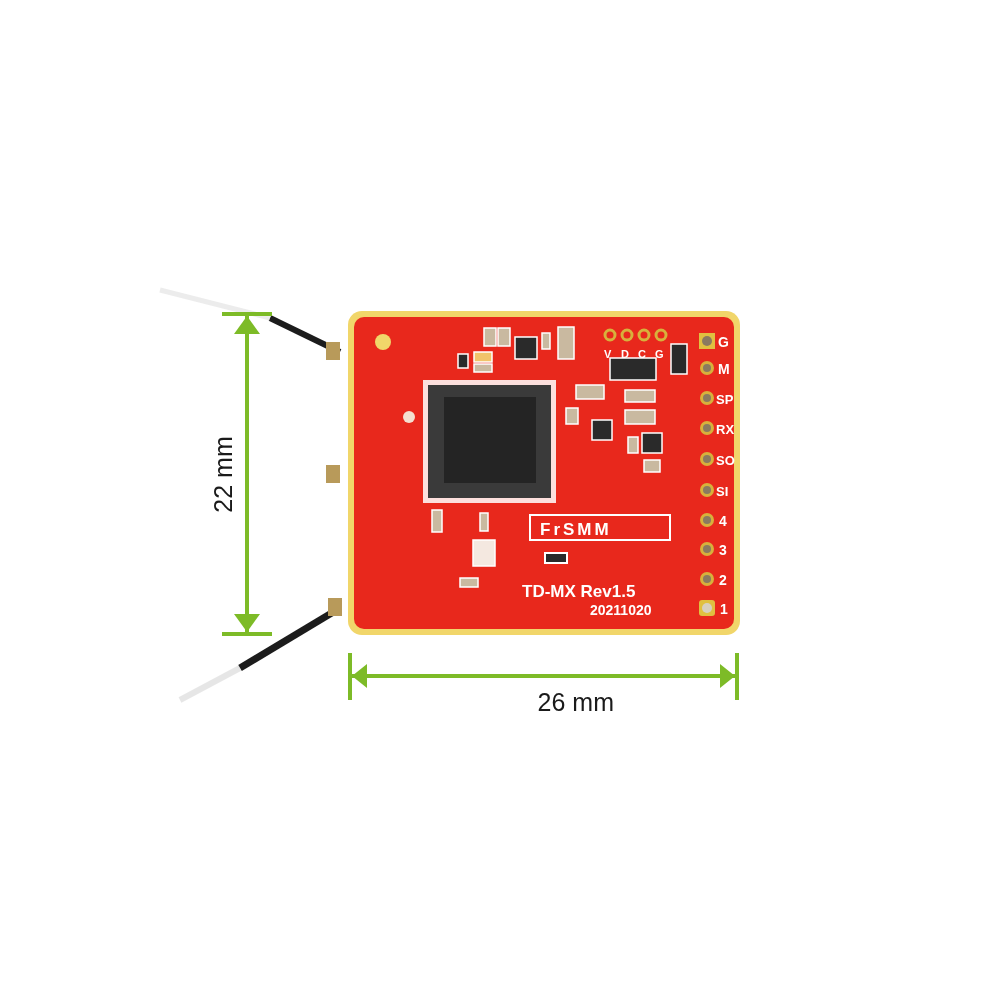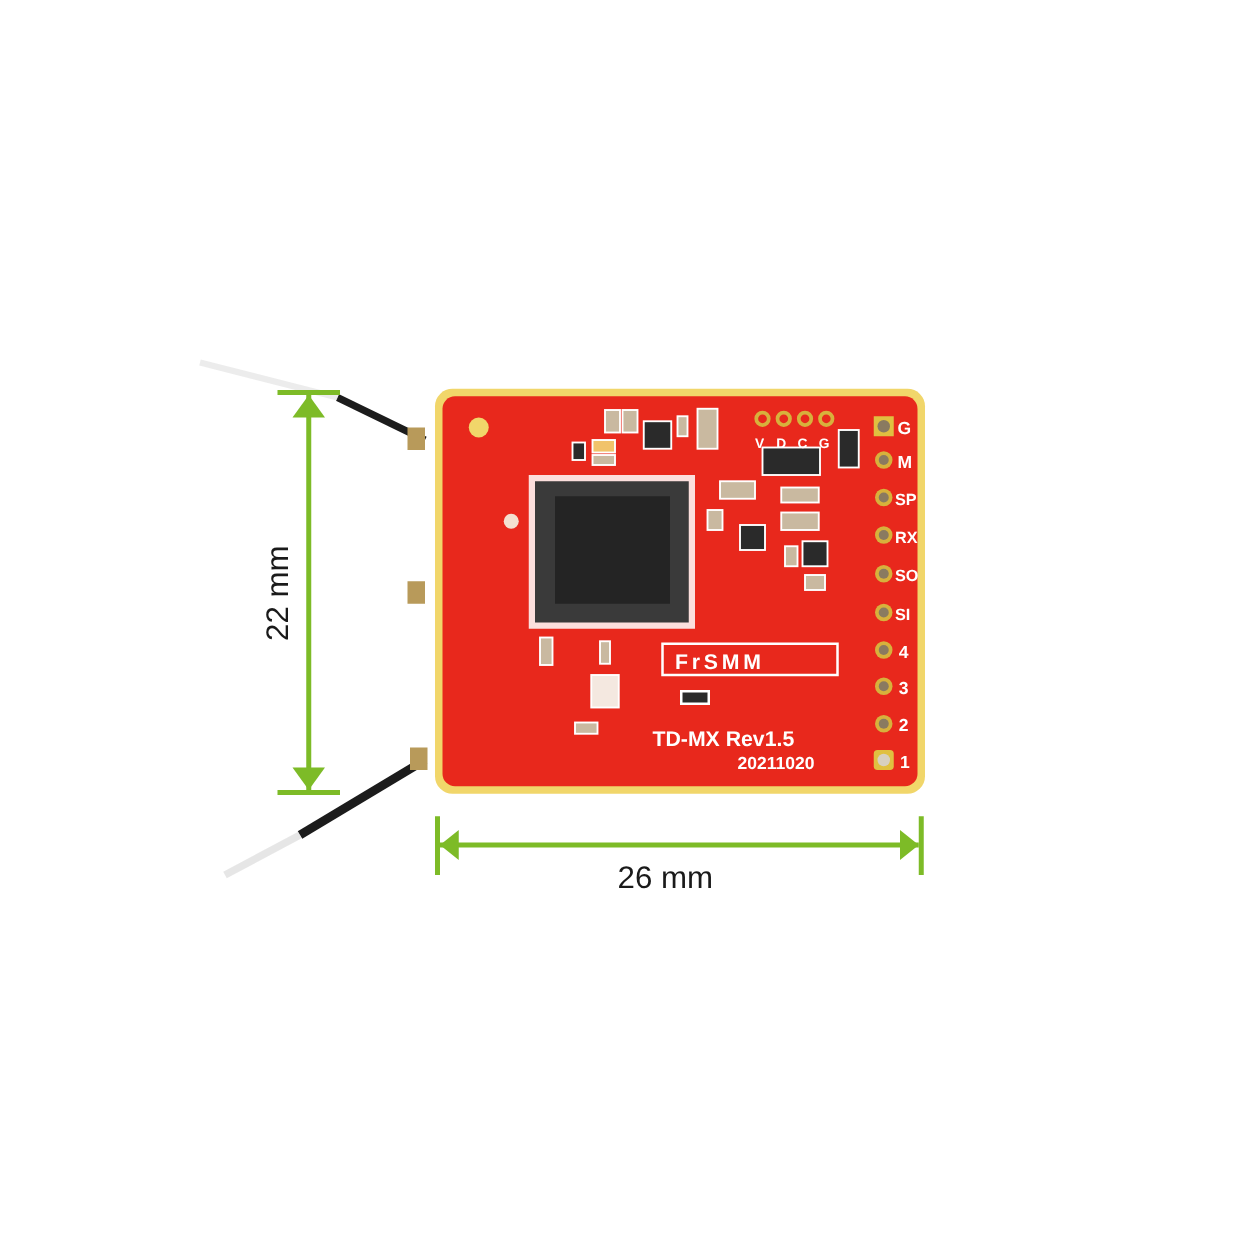--- a/index.html
+++ b/index.html
@@ -137,14 +137,14 @@
     <g stroke="#7dbb27" fill="#7dbb27">
       <line x1="350" y1="653" x2="350" y2="700" stroke-width="4"></line>
       <line x1="737" y1="653" x2="737" y2="700" stroke-width="4"></line>
       <line x1="352" y1="676" x2="735" y2="676" stroke-width="4"></line>
       <polygon points="352,676 367,664 367,688" stroke="none"></polygon>
       <polygon points="735,676 720,664 720,688" stroke="none"></polygon>
     </g>
   </svg>
 
   <div class="dim-label vertical" style="left:178px; top:460px; width:90px; text-align:center;">22 mm</div>
-  <div class="dim-label" style="left:494px; top:688px; width:120px; text-align:left;">26 mm</div>
+  <div class="dim-label" style="left:494px; top:688px; width:120px; text-align:right;">26 mm</div>
 </div>
 
 </body></html>

